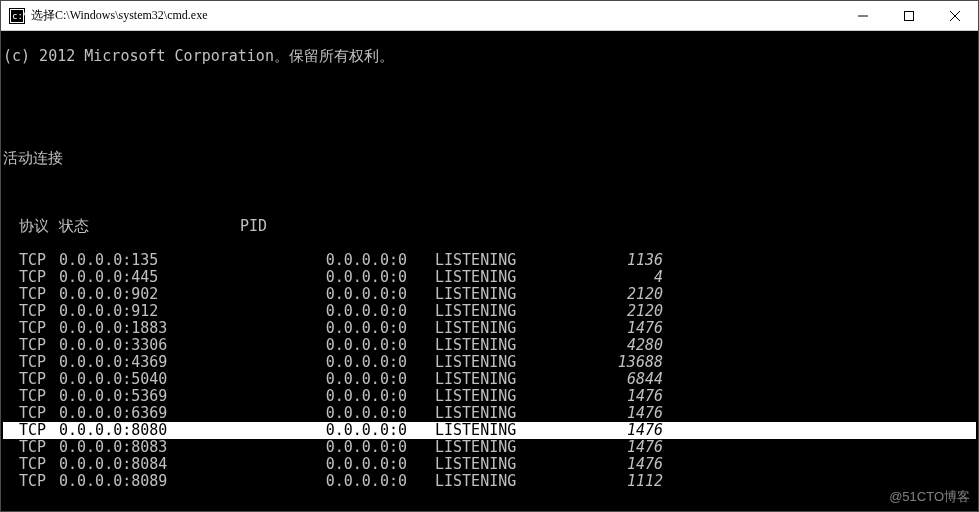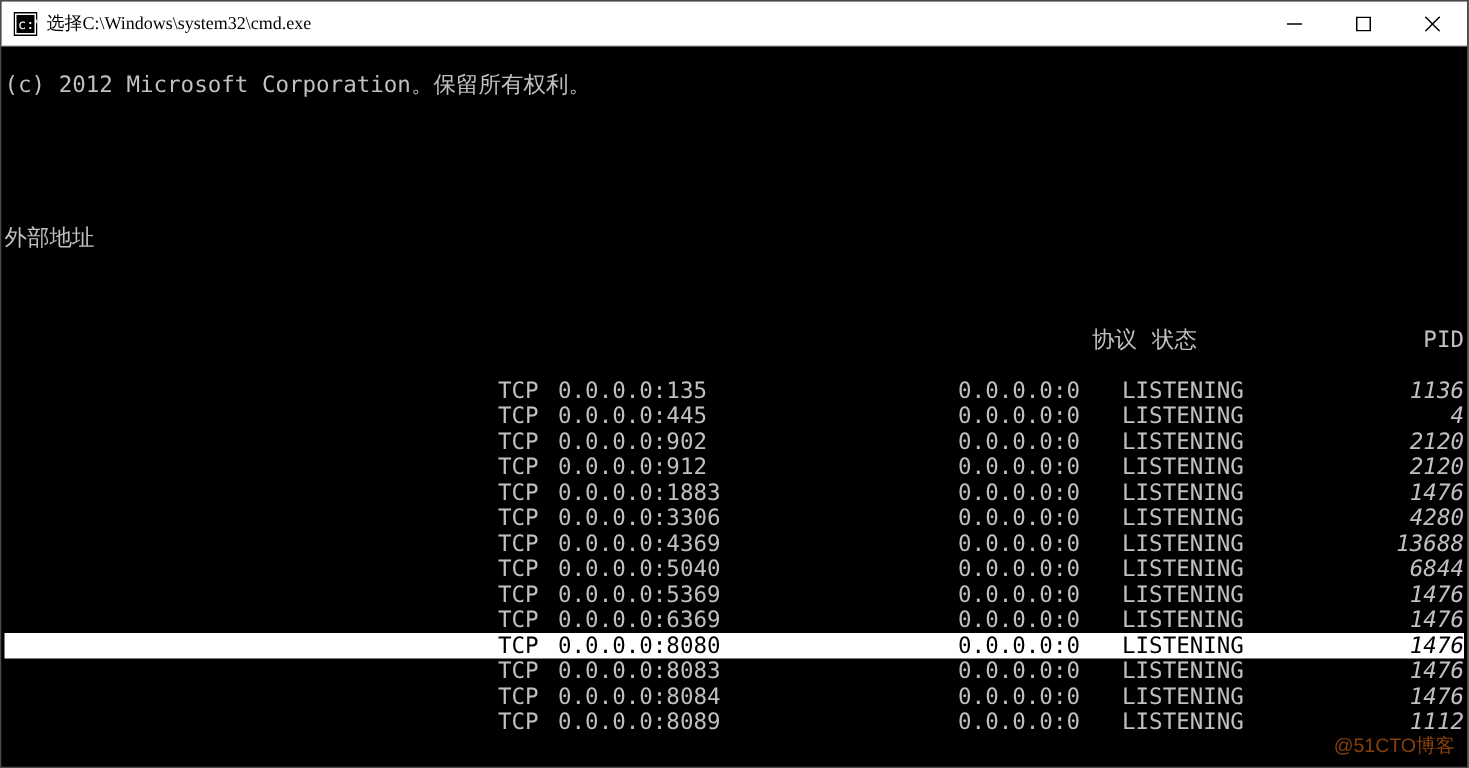--- a/index.html
+++ b/index.html
@@ -45,36 +45,36 @@
     background: #000;
     color: #c0c0c0;
     font-family: "NSimSun", "SimSun", "Consolas", monospace;
     font-size: 15px;
     line-height: 17px;
     padding: 0 2px;
     white-space: pre;
     overflow: hidden;
     position: relative;
   }
-  .row { display: flex; justify-content: flex-end; }
+  .row { display: flex; }
   .row.highlight { background: #fff; color: #000; }
   .proto { width: 56px; padding-left: 16px; }
   .local { width: 176px; }
   .foreign { width: 200px; text-align: right; padding-right: 28px; }
   .state { width: 140px; }
   .pid   { width: 88px; text-align: right; font-style: italic; }
   .hdr-proto { padding-left: 16px; width: 56px; }
   .hdr-local { width: 136px; }
   .hdr-foreign { width: 128px; }
   .hdr-state { width: 128px; }
   .hdr-pid { width: 80px; text-align: right;}
   .watermark {
     position: absolute;
     right: 8px; bottom: 6px;
-    color: #f97316; font-size: 13px;
+    color: #e5e5e5; font-size: 13px;
     font-family: "Microsoft YaHei", sans-serif;
     opacity: .55;
   }
 </style>
 </head>
 <body>
 
 <div class="window">
   <div class="titlebar">
     <span class="app-icon">
@@ -101,19 +101,19 @@
           <line x1="0" y1="0" x2="10" y2="10" stroke="#000" stroke-width="1"></line>
           <line x1="10" y1="0" x2="0" y2="10" stroke="#000" stroke-width="1"></line>
         </svg>
       </div>
   </div>
 
   <div class="terminal">
 <div>(c) 2012 Microsoft Corporation。保留所有权利。</div>
 <div>&nbsp;</div>
 <div>&nbsp;</div>
-<div>外部地址</div>
+<div>活动连接</div>
 <div>&nbsp;</div>
 <div class="row"><span class="hdr-proto">协议</span><span class="hdr-state">状态</span><span class="hdr-pid">PID</span></div>
 <div id="rows-container"><div class="row"><span class="proto">TCP</span><span class="local">0.0.0.0:135</span><span class="foreign">0.0.0.0:0</span><span class="state">LISTENING</span><span class="pid">1136</span></div><div class="row"><span class="proto">TCP</span><span class="local">0.0.0.0:445</span><span class="foreign">0.0.0.0:0</span><span class="state">LISTENING</span><span class="pid">4</span></div><div class="row"><span class="proto">TCP</span><span class="local">0.0.0.0:902</span><span class="foreign">0.0.0.0:0</span><span class="state">LISTENING</span><span class="pid">2120</span></div><div class="row"><span class="proto">TCP</span><span class="local">0.0.0.0:912</span><span class="foreign">0.0.0.0:0</span><span class="state">LISTENING</span><span class="pid">2120</span></div><div class="row"><span class="proto">TCP</span><span class="local">0.0.0.0:1883</span><span class="foreign">0.0.0.0:0</span><span class="state">LISTENING</span><span class="pid">1476</span></div><div class="row"><span class="proto">TCP</span><span class="local">0.0.0.0:3306</span><span class="foreign">0.0.0.0:0</span><span class="state">LISTENING</span><span class="pid">4280</span></div><div class="row"><span class="proto">TCP</span><span class="local">0.0.0.0:4369</span><span class="foreign">0.0.0.0:0</span><span class="state">LISTENING</span><span class="pid">13688</span></div><div class="row"><span class="proto">TCP</span><span class="local">0.0.0.0:5040</span><span class="foreign">0.0.0.0:0</span><span class="state">LISTENING</span><span class="pid">6844</span></div><div class="row"><span class="proto">TCP</span><span class="local">0.0.0.0:5369</span><span class="foreign">0.0.0.0:0</span><span class="state">LISTENING</span><span class="pid">1476</span></div><div class="row"><span class="proto">TCP</span><span class="local">0.0.0.0:6369</span><span class="foreign">0.0.0.0:0</span><span class="state">LISTENING</span><span class="pid">1476</span></div><div class="row highlight"><span class="proto">TCP</span><span class="local">0.0.0.0:8080</span><span class="foreign">0.0.0.0:0</span><span class="state">LISTENING</span><span class="pid">1476</span></div><div class="row"><span class="proto">TCP</span><span class="local">0.0.0.0:8083</span><span class="foreign">0.0.0.0:0</span><span class="state">LISTENING</span><span class="pid">1476</span></div><div class="row"><span class="proto">TCP</span><span class="local">0.0.0.0:8084</span><span class="foreign">0.0.0.0:0</span><span class="state">LISTENING</span><span class="pid">1476</span></div><div class="row"><span class="proto">TCP</span><span class="local">0.0.0.0:8089</span><span class="foreign">0.0.0.0:0</span><span class="state">LISTENING</span><span class="pid">1112</span></div></div>
     <div class="watermark">@51CTO博客</div>
   </div>
 </div>
 
 </body></html>

